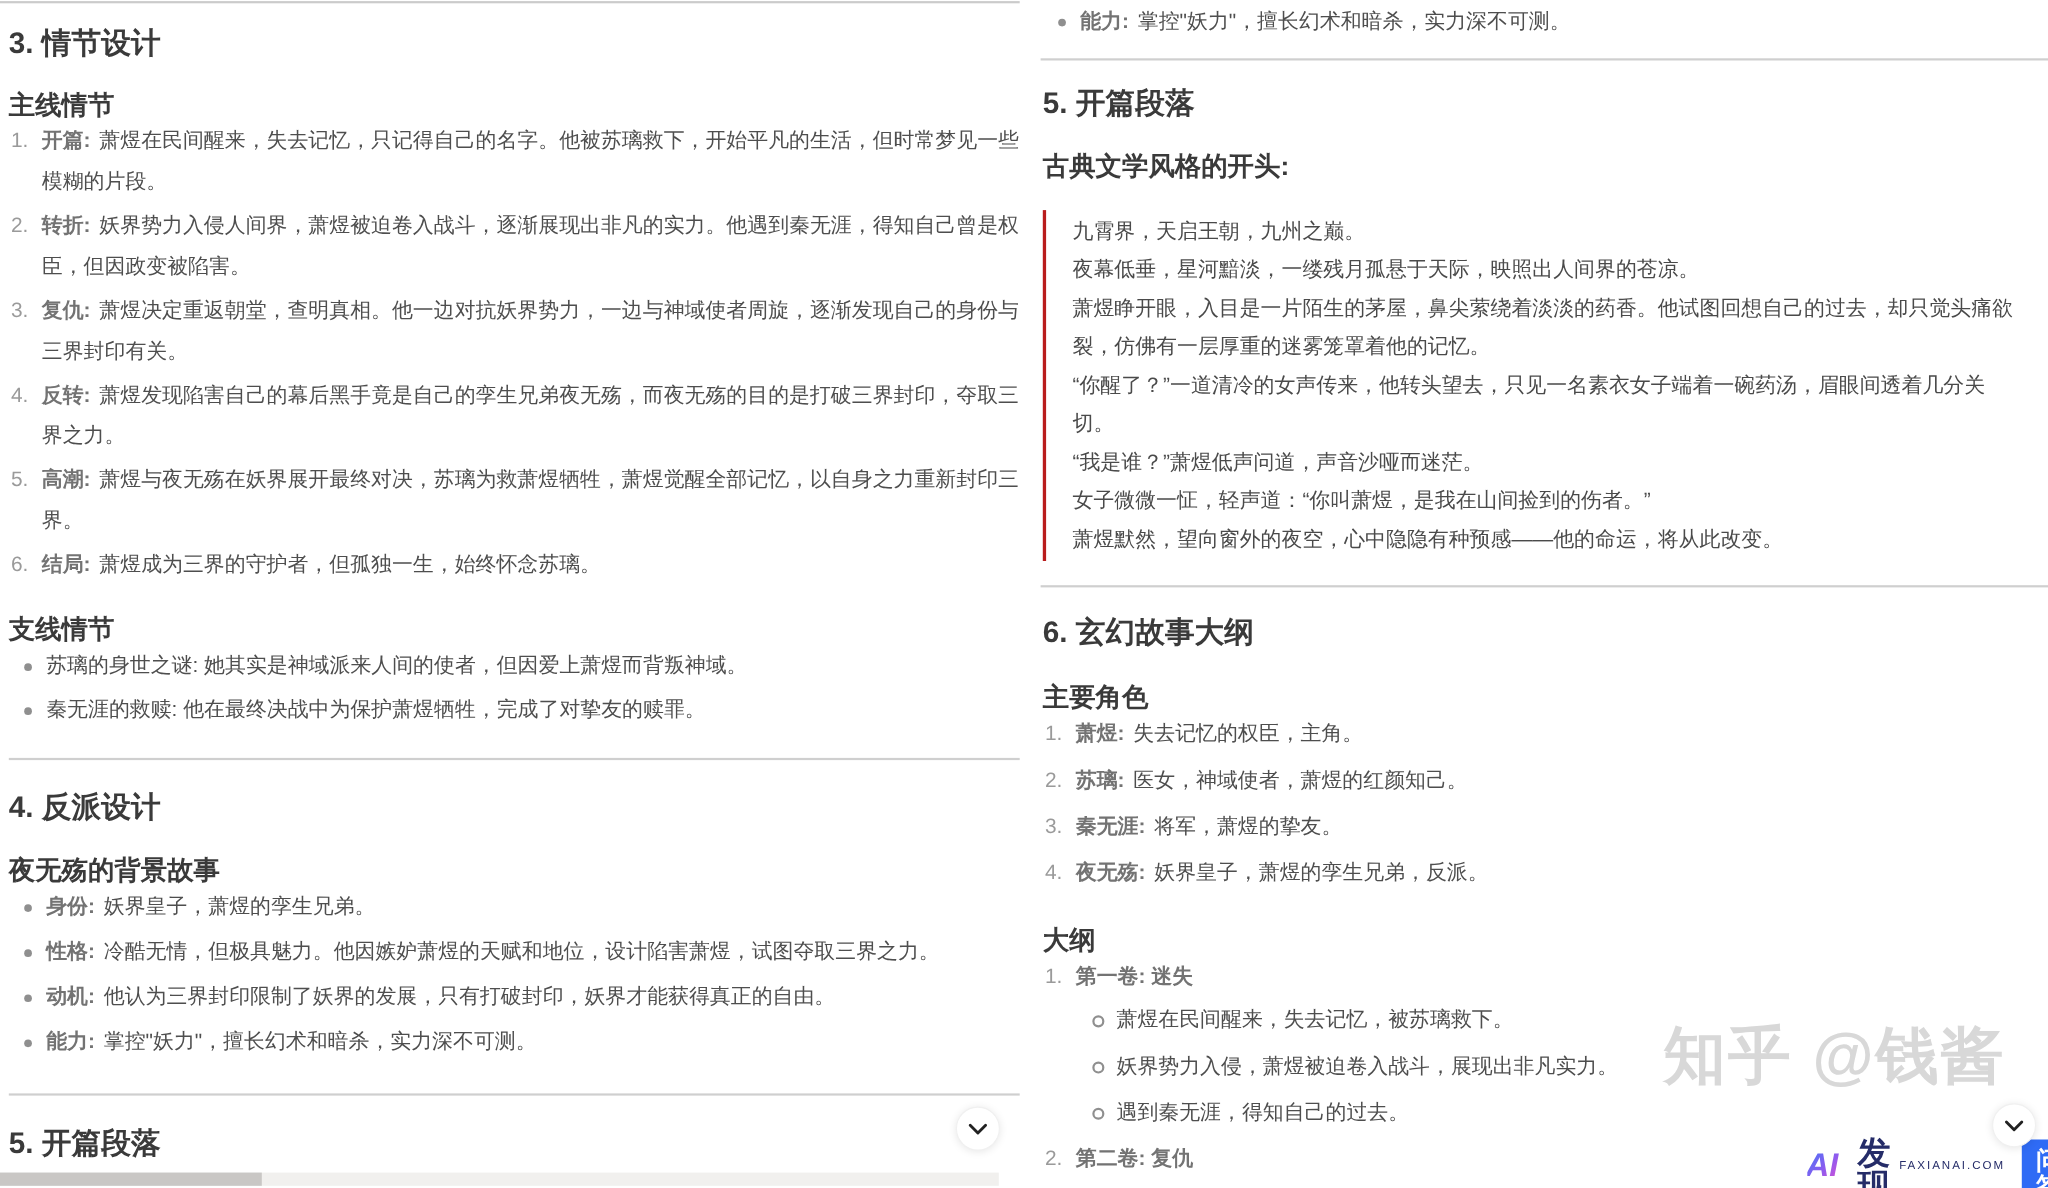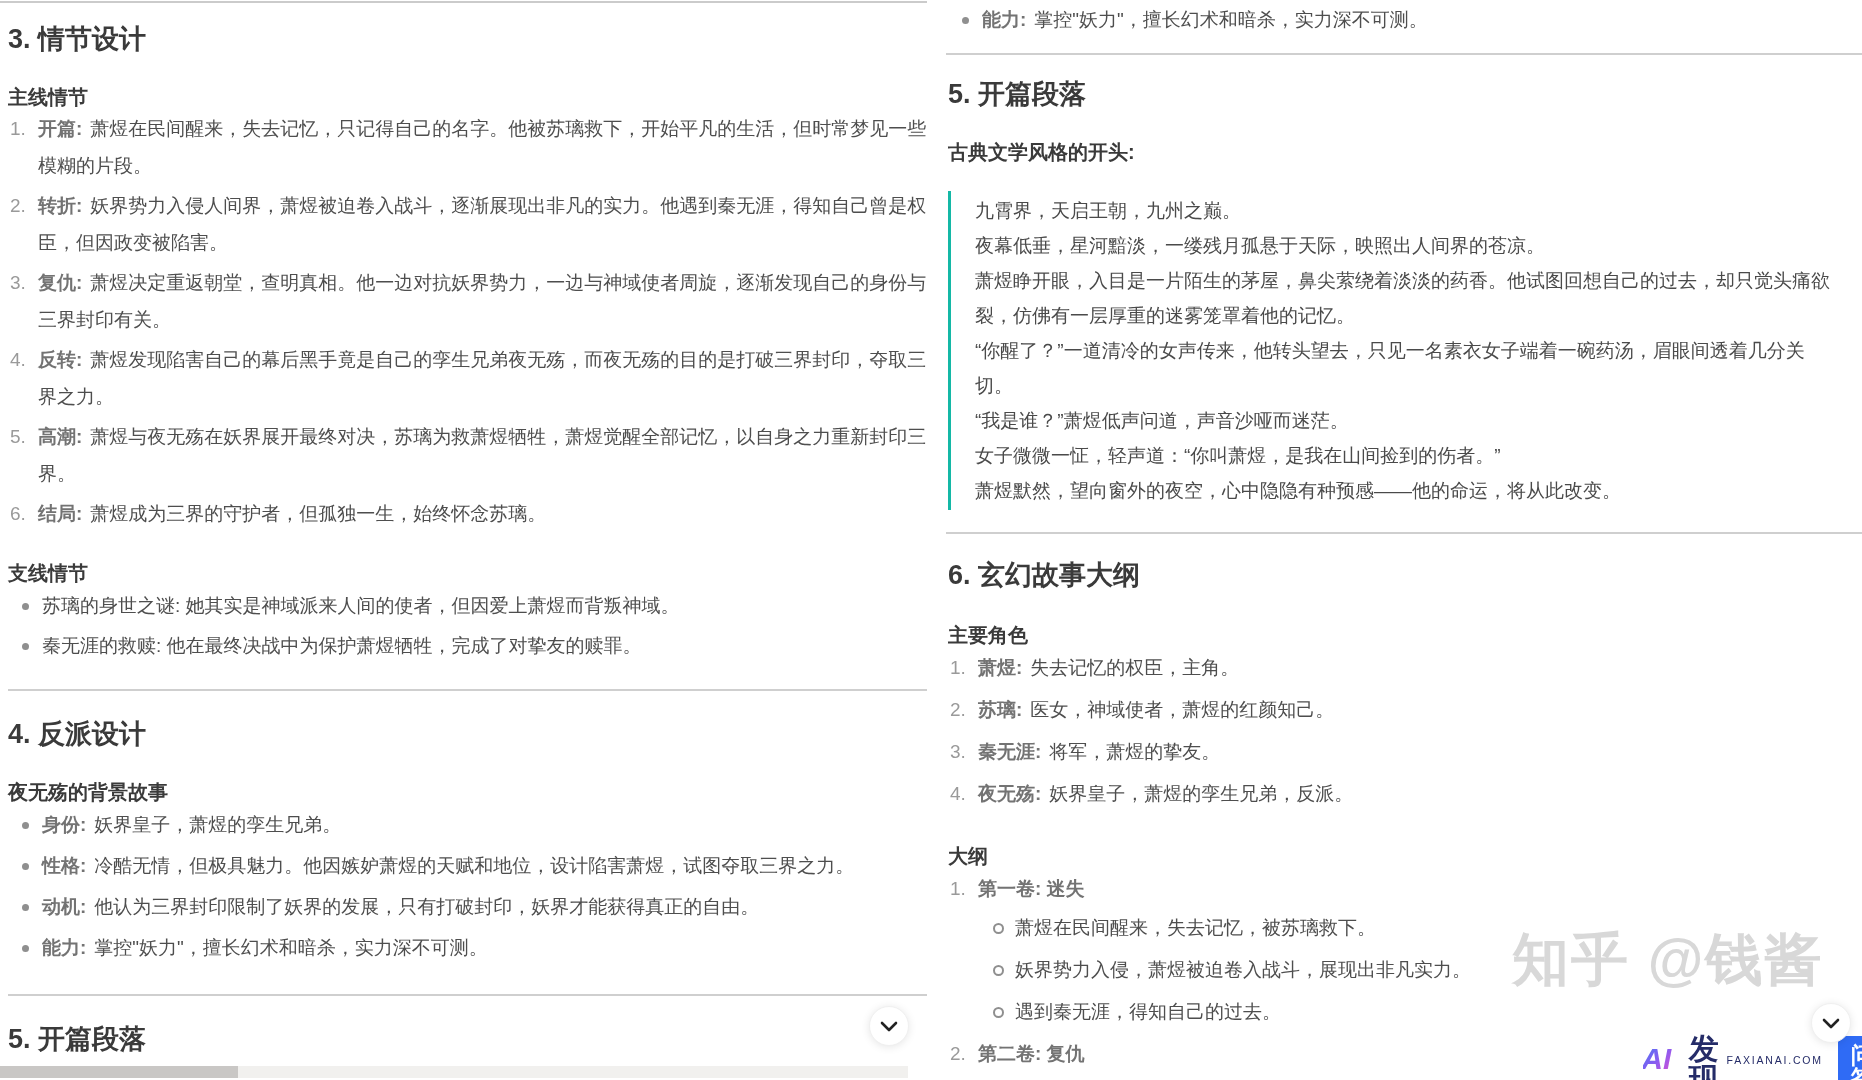--- a/index.html
+++ b/index.html
@@ -7,41 +7,41 @@
   .page{position:relative;width:1862px;height:830px;background:#fff;}
 
   
   .col{position:absolute;top:0;}
   .col-left{left:0;width:927px;}
   .col-left .inner{padding-left:8px;}
   .col-right{left:946px;width:916px;}
   .col-right .inner{padding-left:2px;padding-right:16px;}
 
   h2{font-size:27px;line-height:34px;font-weight:700;color:#3a3a3a;margin:0;}
-  h3{font-size:20px;line-height:26px;font-weight:700;color:#3a3a3a;margin:0;}
+  h3{font-size:24px;line-height:26px;font-weight:700;color:#3a3a3a;margin:0;}
   .divider{height:2px;background:#cfcfcf;width:100%;}
 
   
   .top-artifact{position:absolute;left:0;top:1px;width:927px;height:2px;background:#cbcbcb;}
 
   
   ol.plain,ul.plain{list-style:none;margin:0;padding:0;}
   .lst{font-size:19px;}
   .lst li{position:relative;line-height:37px;margin:0 0 3px 0;}
   .lst-num li{margin-left:30px;}
   .num{position:absolute;left:-28px;color:#9a9a9a;}
   .lead{font-weight:700;color:#737373;margin-right:8px;}
   .lst-dot li{margin-left:34px;line-height:39px;margin-bottom:1px;}
   .lst-dot li::before{content:"";position:absolute;left:-20px;top:17px;width:7px;height:7px;border-radius:50%;background:#8f8f8f;}
   .lst-circle li{margin-left:37px;line-height:39px;}
   .lst-circle li::before{content:"";position:absolute;left:-22px;top:15px;width:7px;height:7px;border-radius:50%;background:#fff;border:2px solid #8f8f8f;}
   .villain li{line-height:40px;}
 
   
-  blockquote{margin:26px 14px 0 0;padding:2px 0 2px 24px;border-left:3px solid #14b8a6;}
+  blockquote{margin:26px 14px 0 0;padding:2px 0 2px 24px;border-left:3px solid #b91c1c;}
   blockquote p{margin:0;font-size:19px;line-height:35px;color:#4a4a4a;}
 
   
   .chev{position:absolute;width:38px;height:38px;border-radius:50%;background:#fff;
     border:1px solid #f0f0f0;box-shadow:0 1px 8px rgba(0,0,0,0.10);
     display:flex;align-items:center;justify-content:center;z-index:6;cursor:pointer;}
   .chev-left{left:869px;top:1006px;}
   .chev-right{left:1811px;top:1003px;}
 
   

